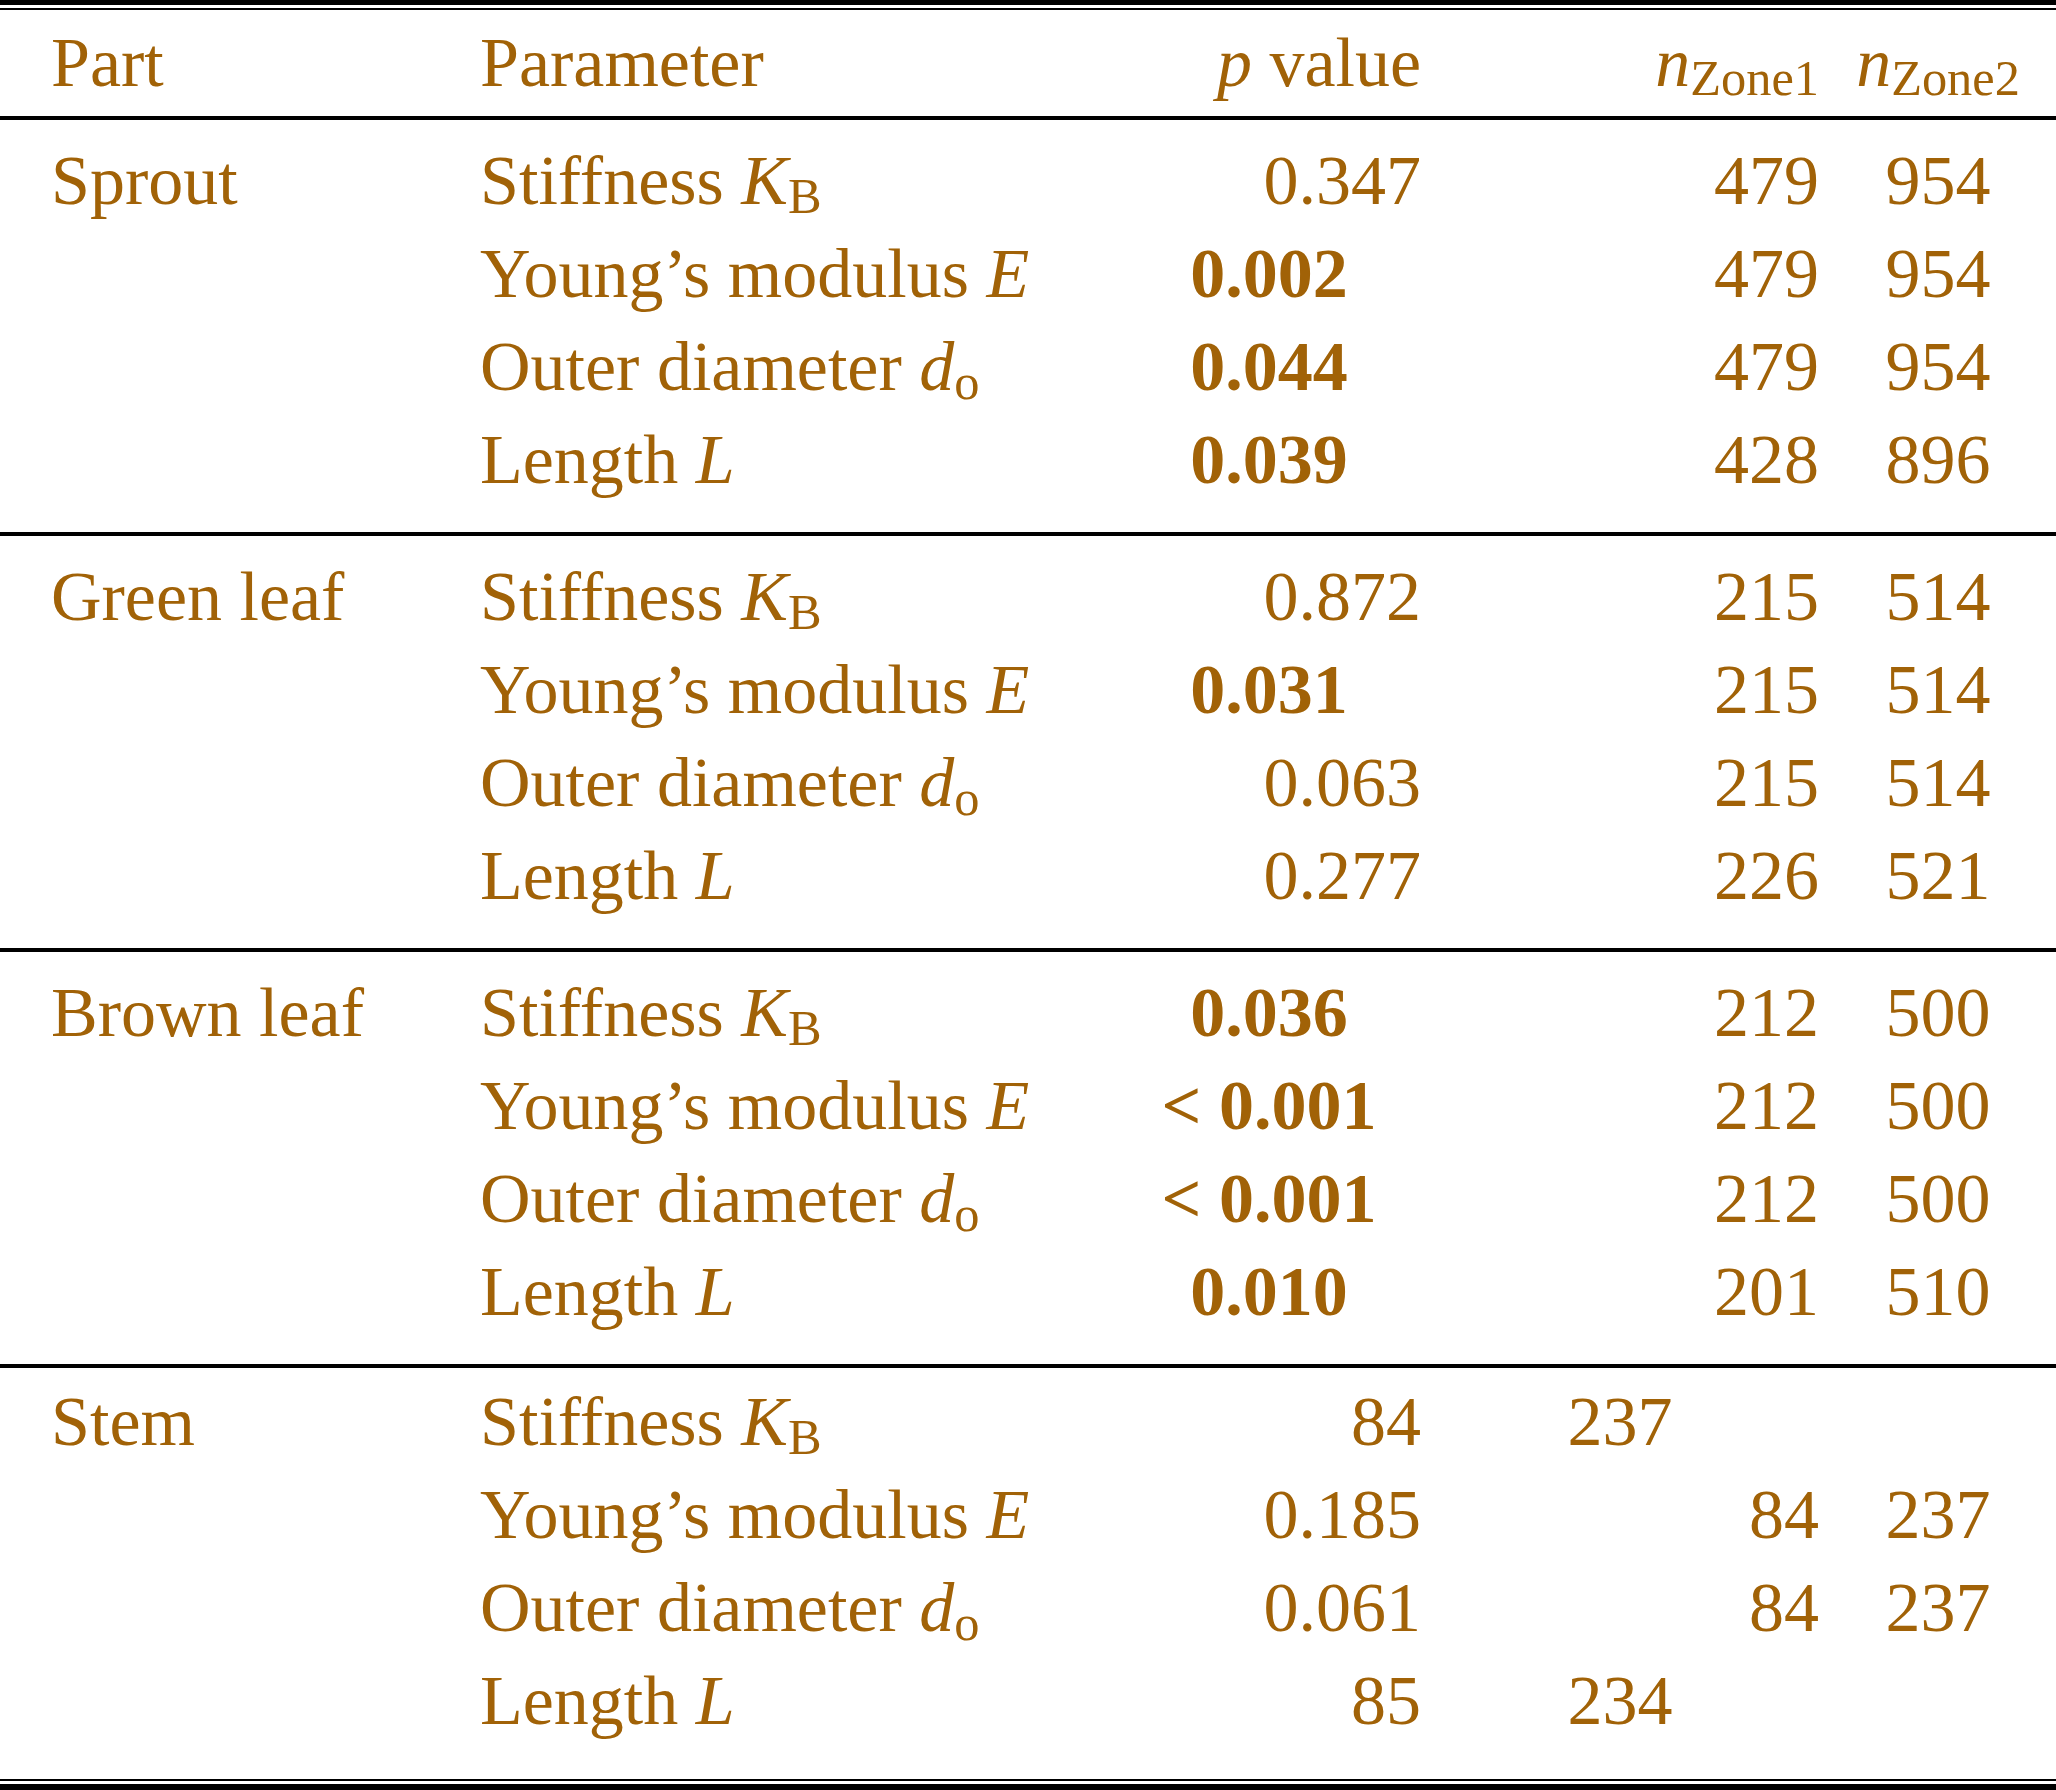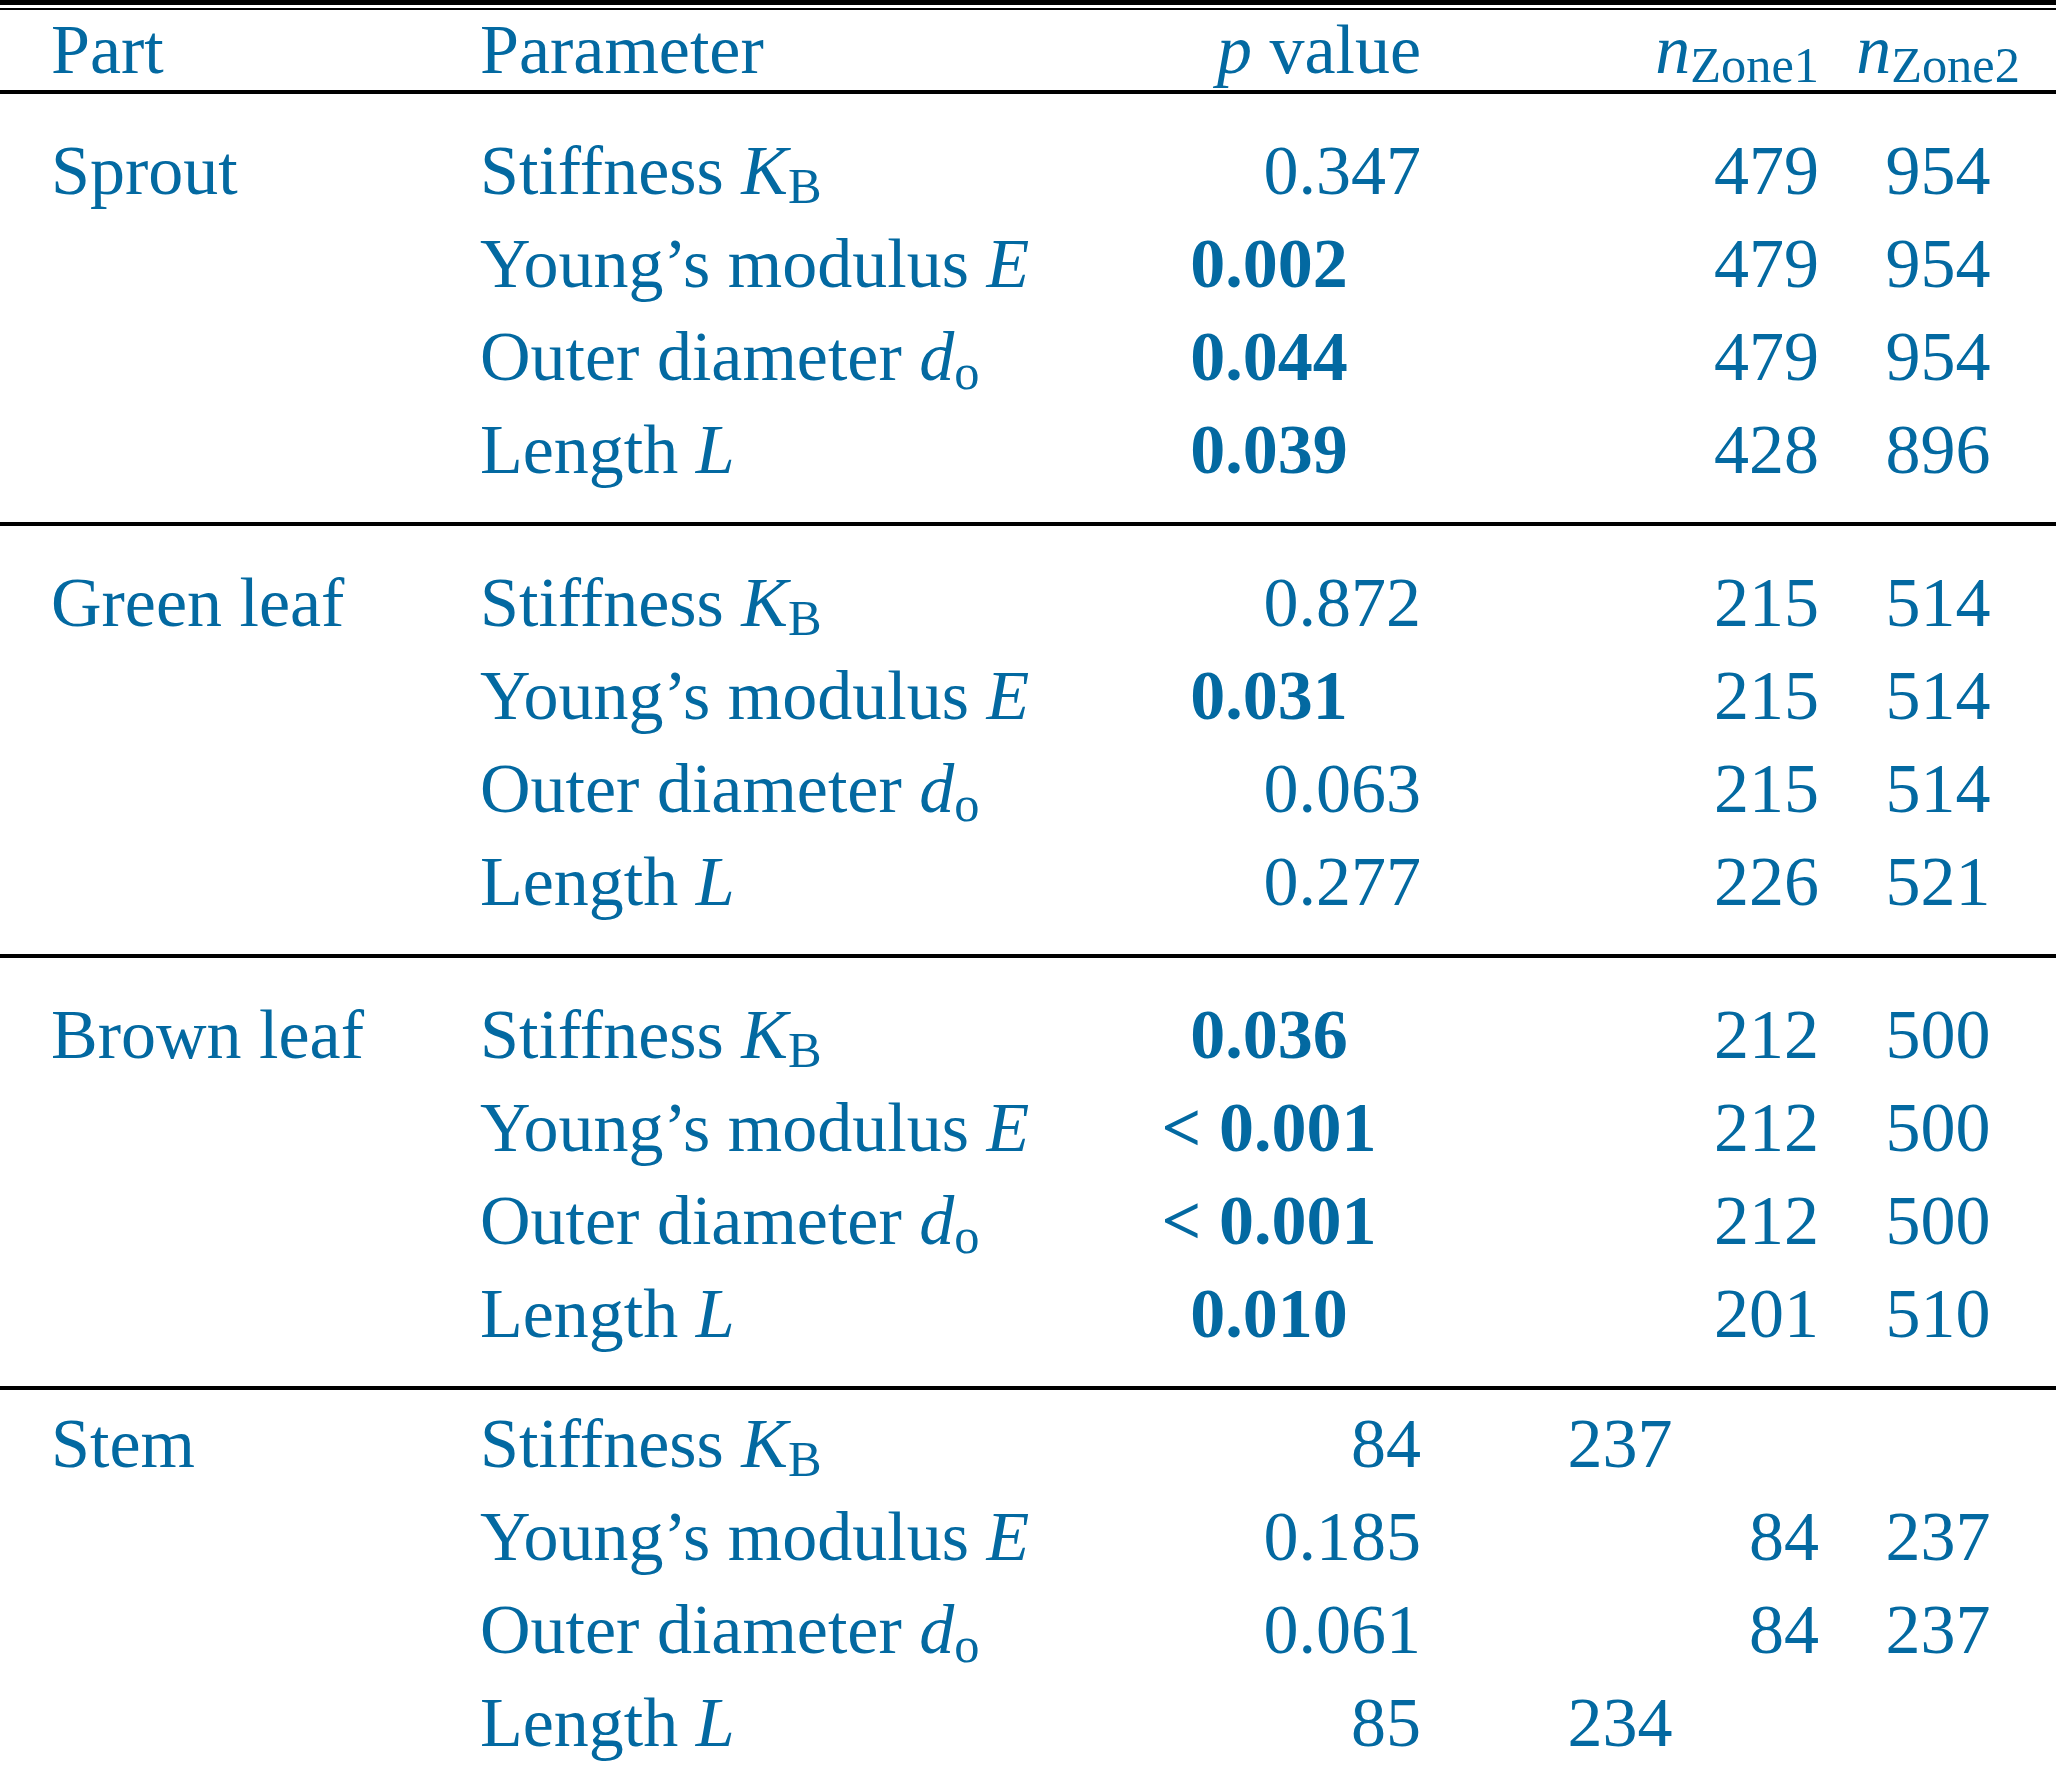--- a/index.html
+++ b/index.html
@@ -1,21 +1,21 @@
 <!DOCTYPE html>
 <html><head>
 <meta charset="utf-8">
 <style>
   html, body { margin: 0; padding: 0; background: #ffffff; }
   .page {
     position: relative;
     width: 2057px;
     height: 1790px;
     background: #ffffff;
-    color: #0369a1;
+    color: #a16207;
     font-family: "Liberation Serif", "DejaVu Serif", serif;
     font-size: 70px;
     display: flex;
     flex-direction: column;
     box-sizing: border-box;
     overflow: hidden;
   }
   .rule-thick { height: 6px; background: #000; flex: 0 0 auto; }
   .rule-thick-top { height: 5px; background: #000; flex: 0 0 auto; }
   .rule-gap { height: 3px; background: transparent; flex: 0 0 auto; }
@@ -29,21 +29,21 @@
   }
   .header-row { height: 130px; }
   .body-row { height: 93px; }
 
   .c1 { padding-left: 51px; text-align: left; }
   .c2 { text-align: left; }
   .c3 { text-align: right; }
   .c4 { text-align: right; }
   .c5 { text-align: center; }
 
-  .group { padding: 30px 0 26px 0; }
+  .group { padding: 14px 0 26px 0; }
   .group.last { padding: 7px 0 32px 0; }
 
   .bottom-anchor { margin-top: auto; }
 
   i { font-style: italic; }
   sub {
     font-size: 72%;
     line-height: 0;
     position: relative;
     vertical-align: baseline;

